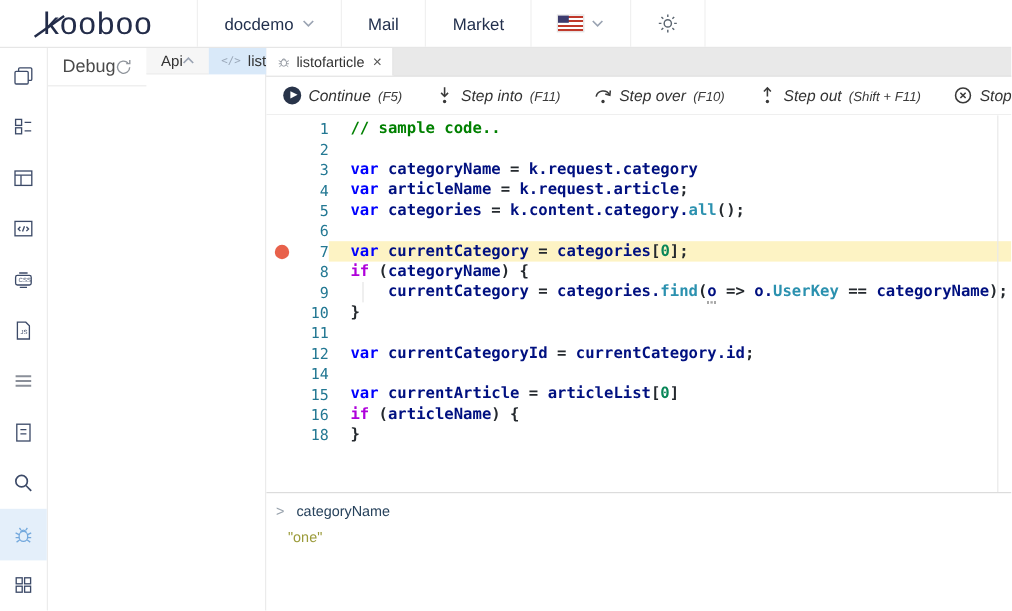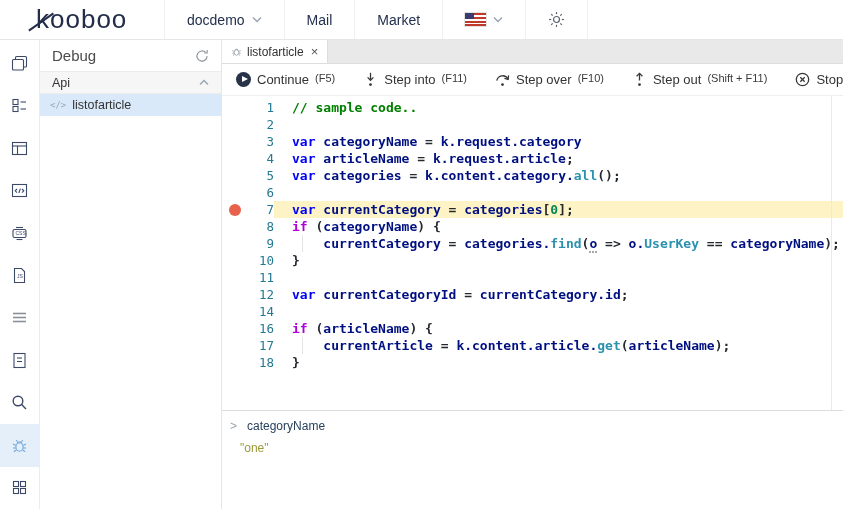--- a/index.html
+++ b/index.html
@@ -26,36 +26,36 @@
 
   
   .iconbar { width:40px; border-right:1px solid #ececec; display:flex; flex-direction:column; padding-top:2px; flex:none; background:#fff; }
   .icon-cell { height:43px; display:flex; align-items:center; justify-content:center; color:#3c4a68; cursor:pointer; }
   .icon-cell.dim { color:#8a8f99; }
   .icon-cell.active { background:#e4effa; color:#74a9dd; }
   .icon-cell svg { width:17px; height:17px; stroke:currentColor; fill:none; stroke-width:1.1; }
   .icon-cell svg text { stroke:none; fill:currentColor; font-size:5px; font-family:"Liberation Sans",sans-serif; }
 
   
-  .debug-panel { width:182px; border-right:1px solid #e6e6e6; display:flex; flex-direction:column; flex:none; background:#fff; }
+  .debug-panel { width:182px; border-right:1px solid #e6e6e6; display:flex; flex-direction:row; flex:none; background:#fff; }
   .dp-header { height:32px; display:flex; align-items:center; justify-content:space-between; padding:0 12px; border-bottom:1px solid #ececec; color:#4a4a4a; font-size:15px; flex:none; }
   .refresh-svg { width:14px; height:14px; stroke:#8f949b; fill:none; stroke-width:1.3; cursor:pointer; }
   .dp-section { height:22px; background:#f6f6f6; display:flex; align-items:center; justify-content:space-between; padding:0 12px; font-size:12.5px; color:#333; border-bottom:1px solid #ededed; cursor:pointer; flex:none; }
   .dp-item { height:22px; background:#d9e9f9; display:flex; align-items:center; gap:6px; padding:0 10px; font-size:12.5px; color:#333; cursor:pointer; flex:none; }
   .code-glyph { font-family:"DejaVu Sans Mono", monospace; font-size:9px; color:#9aa7b8; }
 
   
   .main { flex:1; display:flex; flex-direction:column; min-width:0; }
   .tabbar { height:24px; background:#e9e9e9; display:flex; border-bottom:1px solid #dedede; flex:none; }
   .tab { background:#fff; display:flex; align-items:center; gap:5px; padding:0 9px; font-size:12px; color:#333; border-right:1px solid #ddd; cursor:pointer; }
   .tab svg { width:11px; height:11px; stroke:#8a8f99; fill:none; stroke-width:1.1; }
   .tab-close { color:#555; font-size:13px; line-height:1; margin-left:2px; cursor:pointer; }
 
   .toolbar { height:32px; display:flex; align-items:center; gap:28px; padding-left:14px; border-bottom:1px solid #efefef; background:#fff; flex:none; }
-  .tb-btn { display:flex; align-items:flex-start; gap:6px; font-size:13px; color:#333; cursor:pointer; white-space:nowrap; }
+  .tb-btn { display:flex; align-items:flex-end; gap:6px; font-size:13px; color:#333; cursor:pointer; white-space:nowrap;font-style:italic; }
   .tb-shortcut { font-size:11px; color:#3a3a3a; }
   .cont-icon { width:15px; height:15px; border-radius:50%; background:#283349; position:relative; flex:none; }
   .cont-icon::after { content:''; position:absolute; left:6px; top:3.8px; border-left:6px solid #fff; border-top:3.7px solid transparent; border-bottom:3.7px solid transparent; }
   .tb-svg { width:15px; height:15px; stroke:#3a3a3a; fill:none; stroke-width:1.3; flex:none; }
   .tb-svg .dotfill { fill:#3a3a3a; stroke:none; }
 
   
   .editor { flex:1; position:relative; font-family:"DejaVu Sans Mono", monospace; font-size:13px; padding-top:3px; overflow:hidden; background:#fff; }
   .line { display:flex; height:17px; line-height:17px; }
   .ln-margin { width:28px; position:relative; flex:none; cursor:pointer; }
@@ -362,27 +362,27 @@
               <span class="ln-num">12</span>
               <span class="ln-code"><span class="tok-keyword">var</span><span class="tok-plain"> </span><span class="tok-ident">currentCategoryId</span><span class="tok-plain"> = </span><span class="tok-ident">currentCategory.id</span><span class="tok-plain">;</span></span>
             </div>
             <div class="line">
               <span class="ln-margin"></span>
               <span class="ln-num">14</span>
               <span class="ln-code"></span>
             </div>
             <div class="line">
               <span class="ln-margin"></span>
+              <span class="ln-num">15</span>
+              <span class="ln-code"><span class="tok-keyword">var</span><span class="tok-plain"> </span><span class="tok-ident">currentArticle</span><span class="tok-plain"> = </span><span class="tok-ident">articleList</span><span class="tok-plain">[</span><span class="tok-number">0</span><span class="tok-plain">]</span></span>
+            </div>
+            <div class="line">
+              <span class="ln-margin"></span>
               <span class="ln-num">16</span>
               <span class="ln-code"><span class="tok-control">if</span><span class="tok-plain"> (</span><span class="tok-ident">articleName</span><span class="tok-plain">) {</span></span>
-            </div>
-            <div class="line">
-              <span class="ln-margin"></span>
-              <span class="ln-num">17</span>
-              <span class="ln-code indented"><span class="tok-plain">    </span><span class="tok-ident">currentArticle</span><span class="tok-plain"> = </span><span class="tok-ident">k.content.article.</span><span class="tok-method">get</span><span class="tok-plain">(</span><span class="tok-ident">articleName</span><span class="tok-plain">);</span></span>
             </div>
             <div class="line">
               <span class="ln-margin"></span>
               <span class="ln-num">18</span>
               <span class="ln-code"><span class="tok-plain">}</span></span>
             </div>
           </div>
         <div class="scroll-line"></div>
       </div>
 

